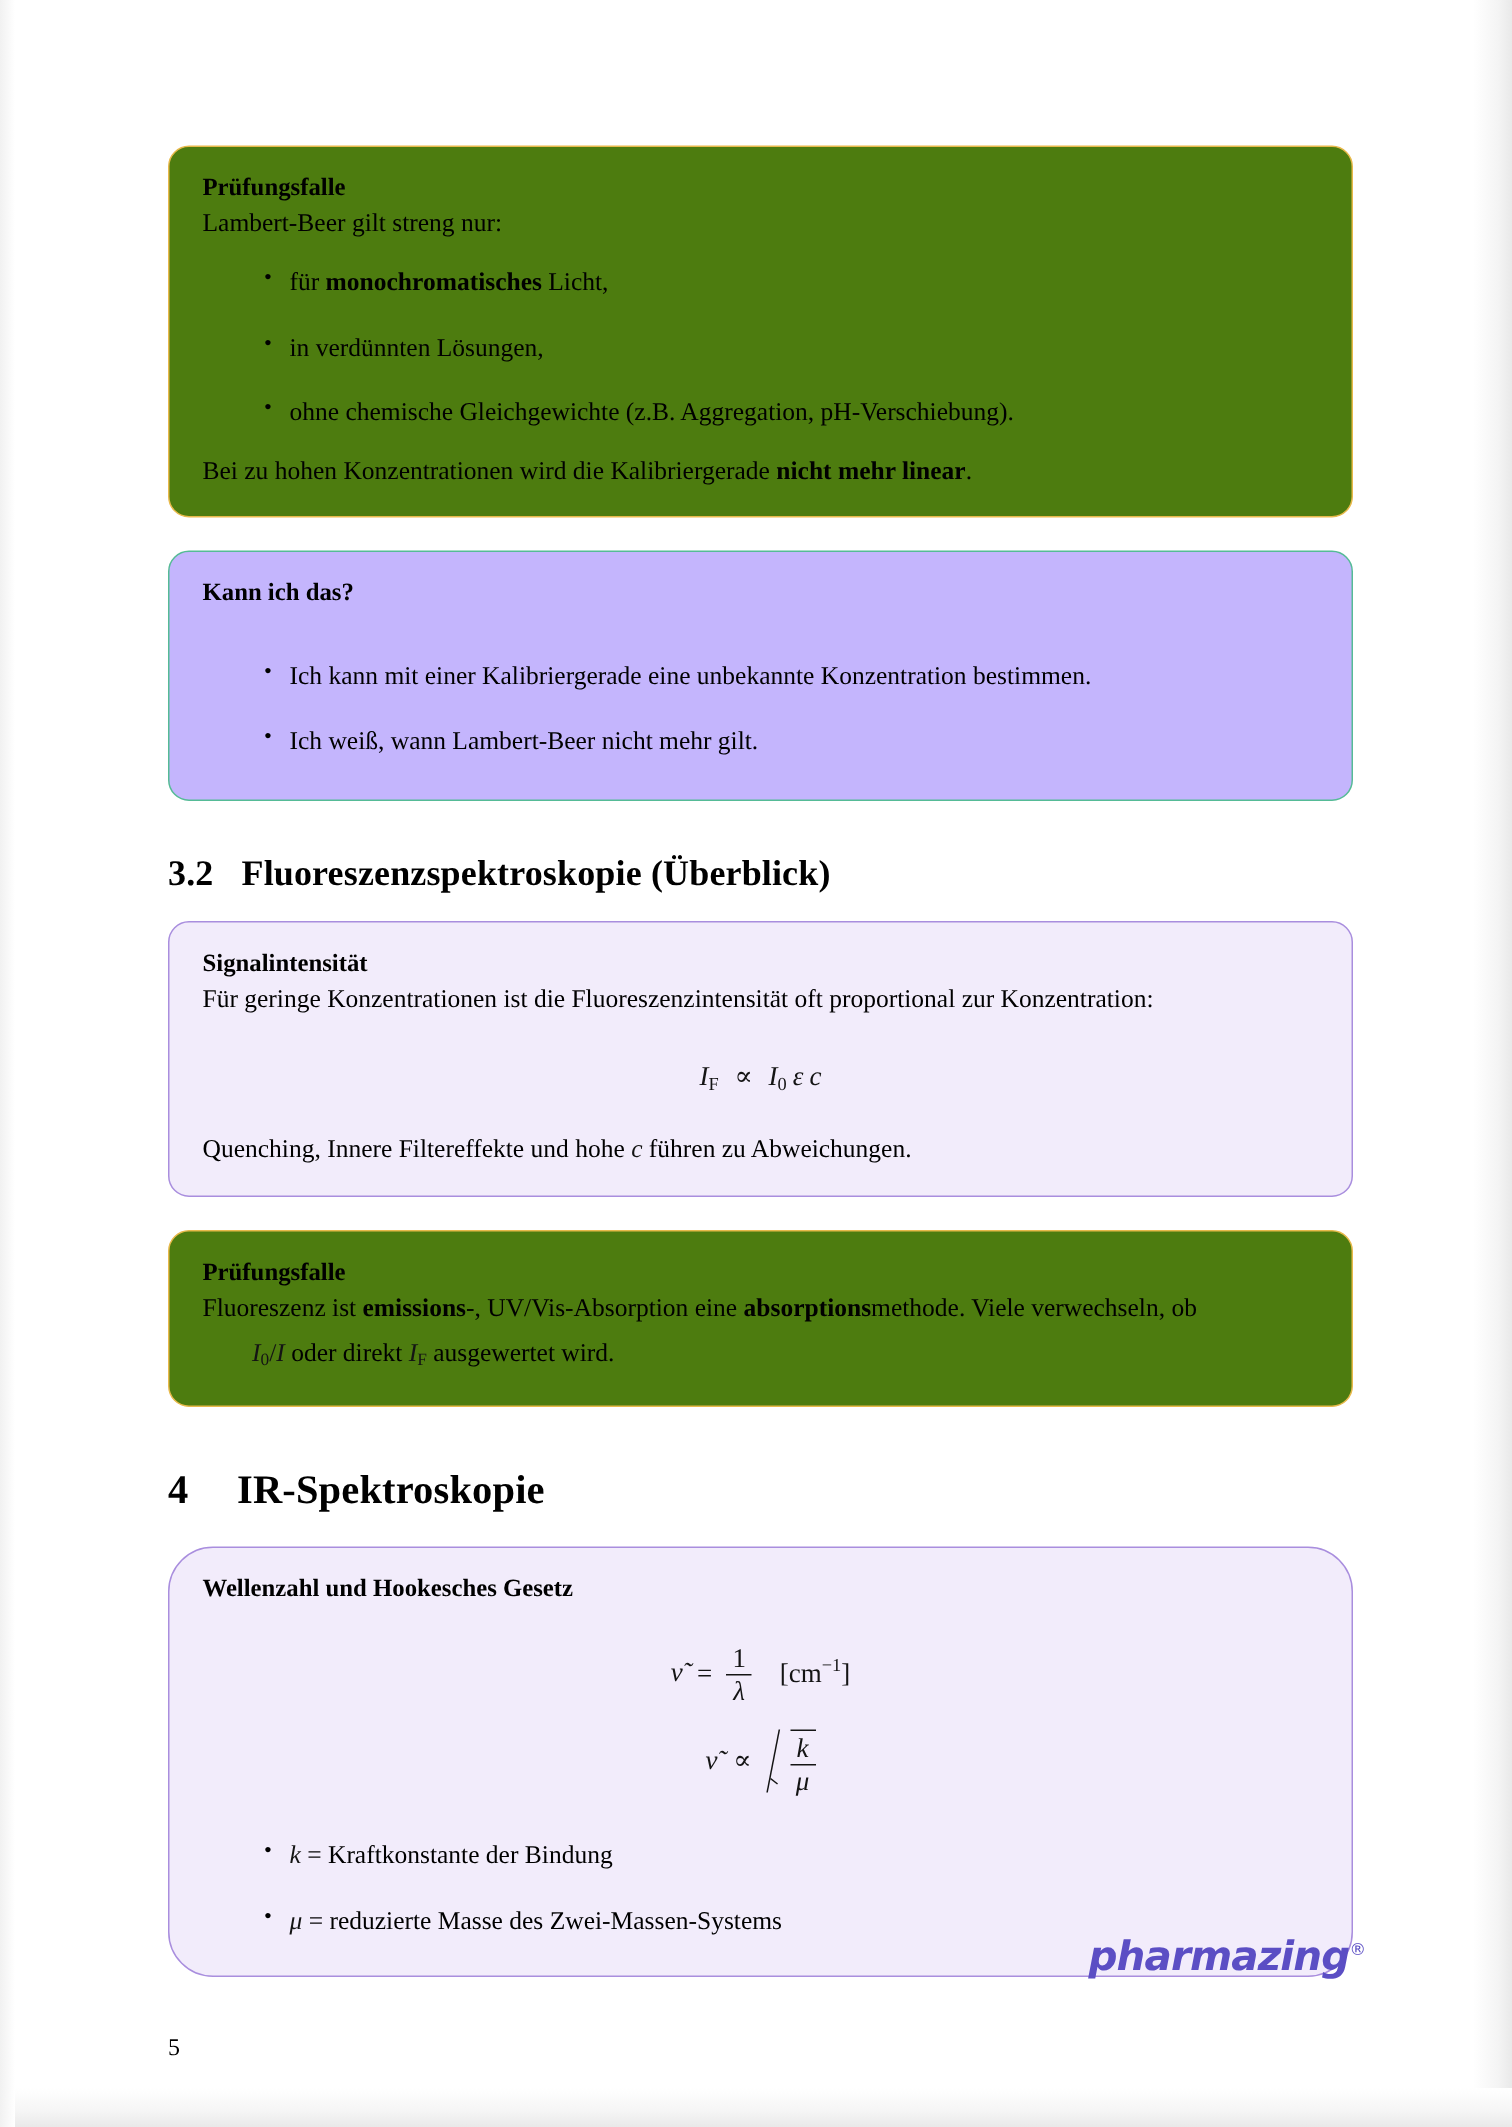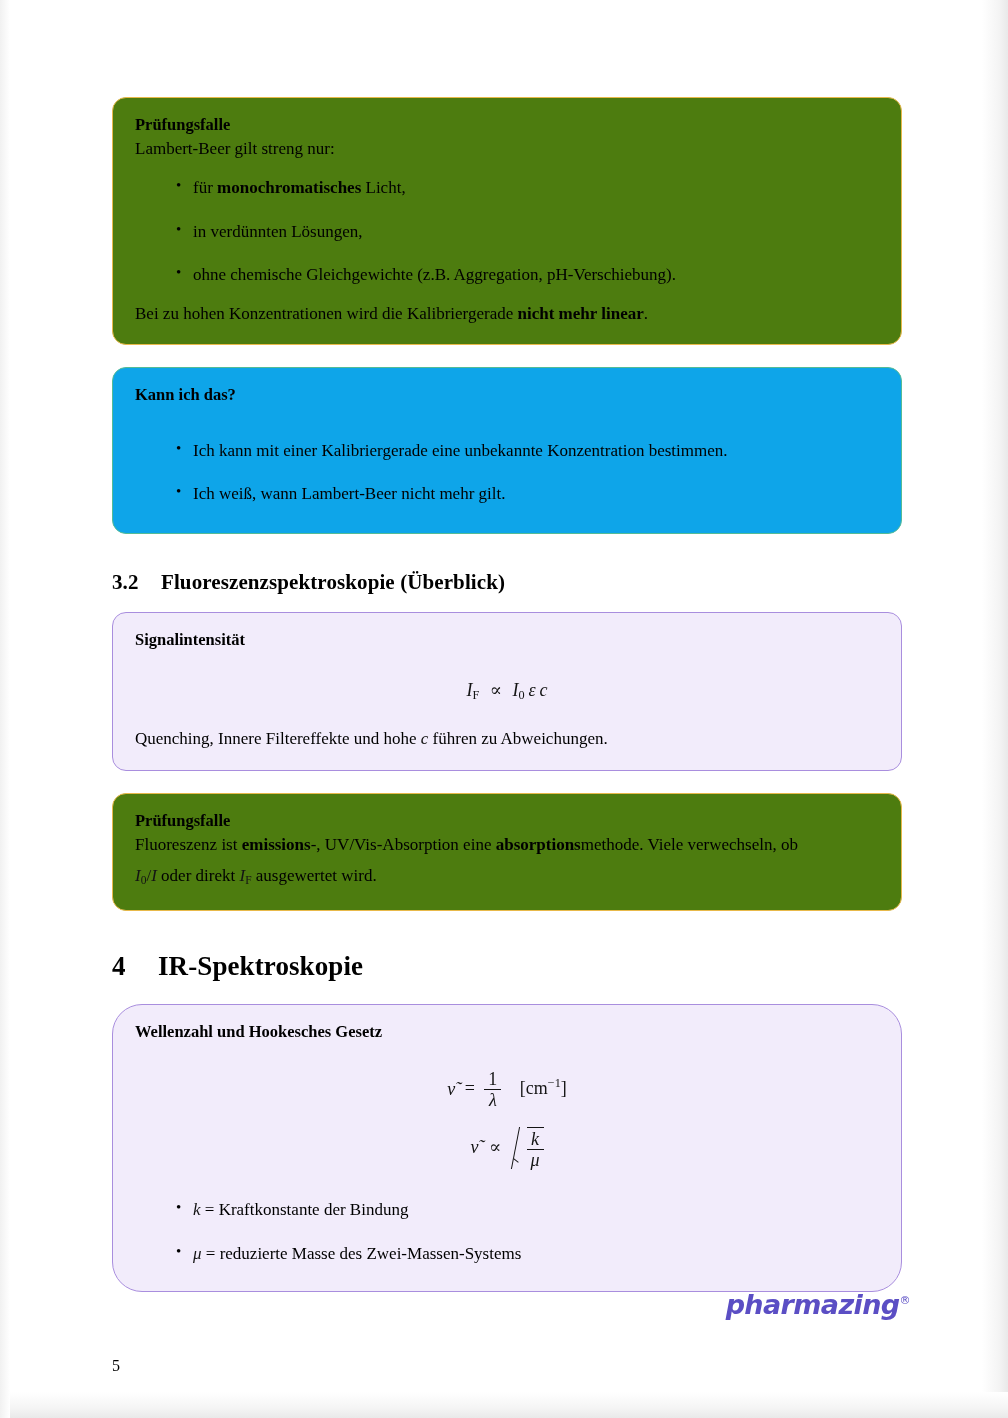--- a/index.html
+++ b/index.html
@@ -54,21 +54,21 @@
     border-radius: 14px;
     border: 1.2px solid;
     box-sizing: border-box;
     padding: 16px 22px 18px 22px;
   }
   .box-warn {
     background: #4d7c0f;
     border-color: #e8b94a;
   }
   .box-check {
-    background: #0ea5e9;
+    background: #c4b5fd;
     border-color: #55bb96;
   }
   .box-info {
     background: #f2ecfb;
     border-color: #a98ede;
   }
   .box-title {
     font-weight: bold;
     font-size: 16.5px;
     line-height: 1.35;
@@ -97,21 +97,21 @@
     left: -17px;
     top: -1px;
     font-size: 15px;
   }
   .after-list {
     margin-top: 8px;
   }
 
   
   h2.sec {
-    font-size: 21px;
+    font-size: 24px;
     font-weight: bold;
     margin: 0;
     letter-spacing: 0.1px;
   }
   h1.sec {
     font-size: 27px;
     font-weight: bold;
     margin: 0;
     letter-spacing: 0.1px;
   }
@@ -234,34 +234,35 @@
         <li>Ich weiß, wann Lambert-Beer nicht mehr gilt.</li>
       </ul>
     </div>
 
     <h2 class="sec" style="margin-top:36px;">
       <span class="sec-num">3.2</span><span>Fluoreszenzspektroskopie (Überblick)</span>
     </h2>
 
     <div class="box box-info" style="margin-top:17px;">
       <div class="box-title">Signalintensität</div>
+      <p class="box-line">Für geringe Konzentrationen ist die Fluoreszenzintensität oft proportional zur Konzentration:</p>
 
       <div class="display-math" style="margin:28px 0 26px 0;">
         <span class="math"><span>I</span><sub class="m">F</sub></span>
         <span class="upr" style="margin:0 6px;">∝</span>
         <span class="math"><span>I</span><sub class="m">0</sub></span><span class="math" style="margin-left:4px;">ε</span><span class="math" style="margin-left:4px;">c</span>
       </div>
 
       <p class="box-line"><span>Quenching, Innere Filtereffekte und hohe </span><span class="math">c</span><span> führen zu Abweichungen.</span></p>
     </div>
 
     <div class="box box-warn" style="margin-top:22px; padding-bottom:22px;">
       <div class="box-title">Prüfungsfalle</div>
       <p class="box-line"><span>Fluoreszenz ist </span><b>emissions</b><span>-, UV/Vis-Absorption eine </span><b>absorptions</b><span>methode. Viele verwechseln, ob</span></p>
-      <p class="box-line" style="margin-top:6px;"><span class="math"><span>I</span><sub class="m">0</sub><span class="upr">/</span><span>I</span></span><span> oder direkt </span><span class="math"><span>I</span><sub class="m">F</sub></span><span> ausgewertet wird.</span></p>
+      <p class="box-line" style="margin-top:6px;margin-left:33px;"><span class="math"><span>I</span><sub class="m">0</sub><span class="upr">/</span><span>I</span></span><span> oder direkt </span><span class="math"><span>I</span><sub class="m">F</sub></span><span> ausgewertet wird.</span></p>
     </div>
 
     <h1 class="sec" style="margin-top:40px;">
       <span class="sec-num">4</span><span>IR-Spektroskopie</span>
     </h1>
 
     <div class="box box-info" style="margin-top:22px; padding-bottom:24px;border-radius:30px;">
       <div class="box-title">Wellenzahl und Hookesches Gesetz</div>
 
       <div class="display-math" style="margin:26px 0 10px 0;">

